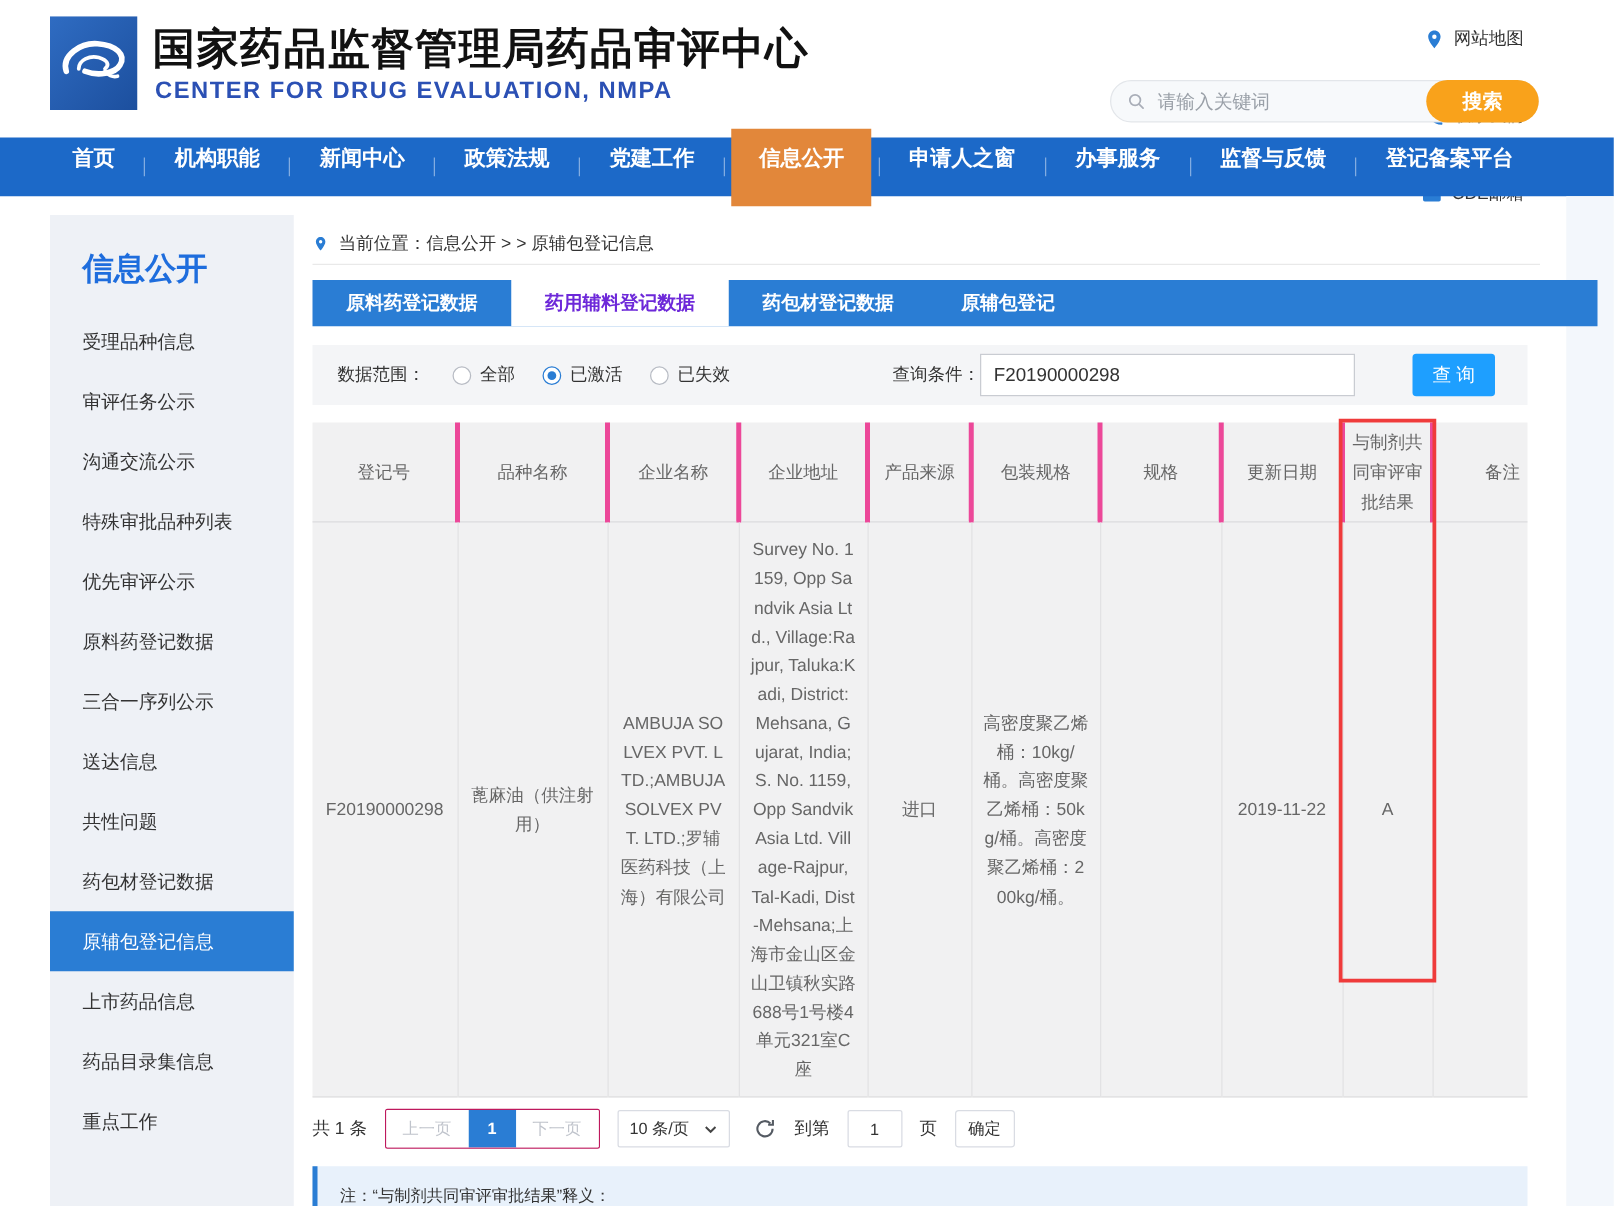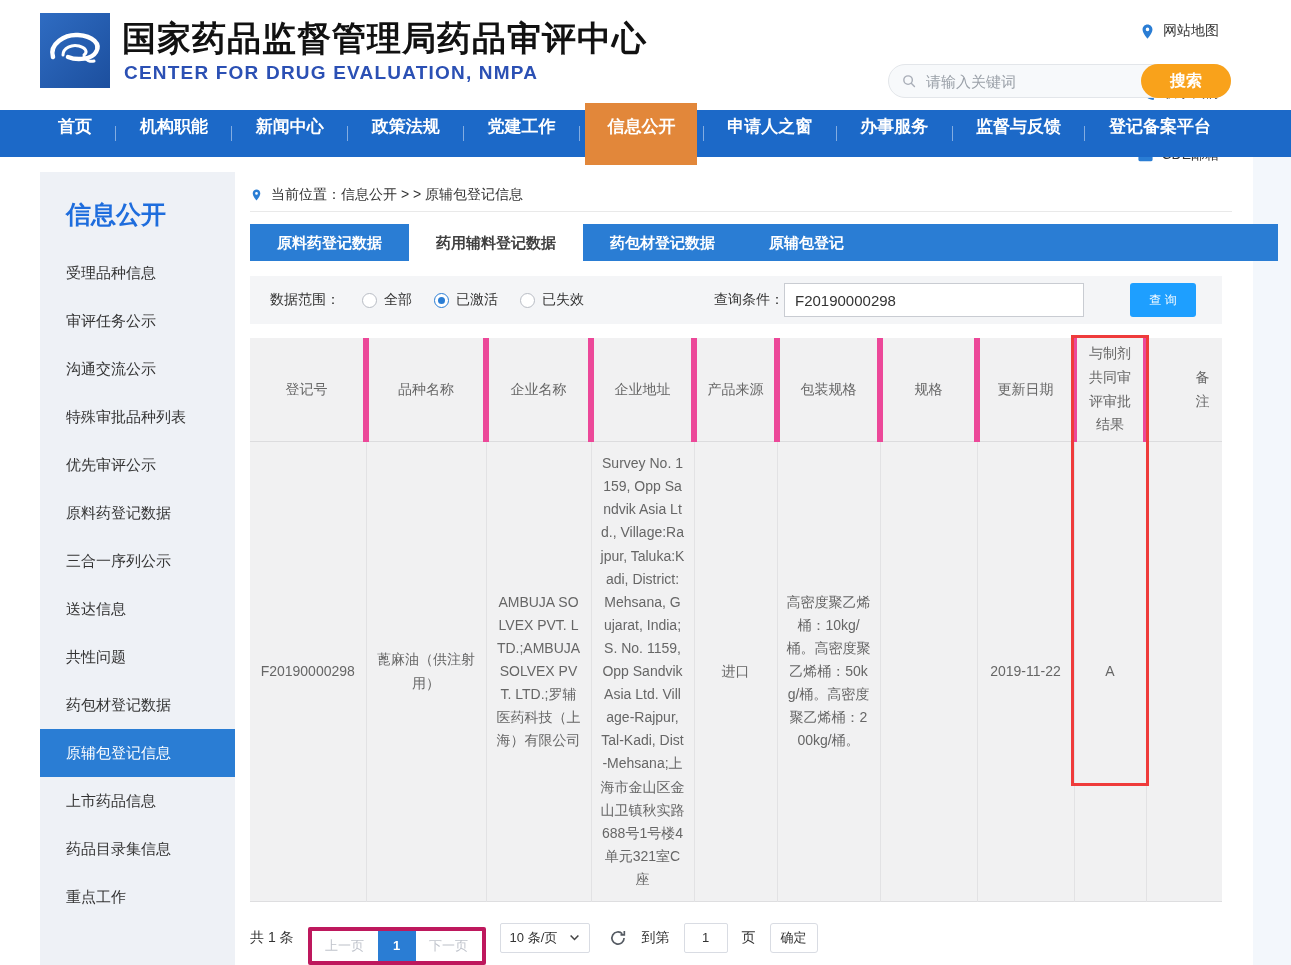--- a/index.html
+++ b/index.html
@@ -48,51 +48,51 @@
 
   
   .main { position:absolute; left:250px; top:172px; width:982px; }
   .breadcrumb { height:34px; margin-top:6px; display:flex; align-items:center; gap:8px;
     border-bottom:1px solid #e9e9e9; font-size:14px; color:#333; }
   .breadcrumb svg { width:13px; height:16px; }
 
   .tabs { margin-top:12px; width:1028px; height:37px; background:#2a7dd4; display:flex; }
   .tab { padding:0 27px; line-height:37px; font-size:15px; font-weight:700; color:#fff;
     cursor:pointer; white-space:nowrap; }
-  .tab.active { background:#fff; color:#404040; }
+  .tab.active { background:#fff; color:#6d28d9; }
 
   .filter { margin-top:15px; width:972px; height:48px; background:#f4f5f7; display:flex;
     align-items:center; padding:0 20px; font-size:14px; color:#333; }
   .radio-opt { display:flex; align-items:center; gap:7px; margin-left:22px; cursor:pointer; }
   .radio { width:15px; height:15px; border-radius:50%; border:1px solid #b8bcc4; background:#fff;
     position:relative; flex:none; }
   .radio.checked { border-color:#2a7dd4; }
   .radio.checked::after { content:''; position:absolute; left:3px; top:3px; right:3px; bottom:3px;
     border-radius:50%; background:#2a7dd4; }
   .query-label { margin-left:130px; }
   .query-input { width:300px; height:34px; border:1px solid #c9ccd2; background:#fff;
     padding:0 10px; font-size:15px; color:#333; outline:none; font-family:inherit; }
   .query-btn { margin-left:46px; width:66px; height:34px; border:none; border-radius:3px;
-    background:#1e9fff; color:#fff; font-size:12px; cursor:pointer; font-family:inherit; white-space:nowrap; }
+    background:#1e9fff; color:#fff; font-size:15px; cursor:pointer; font-family:inherit; white-space:nowrap; }
 
   
   .table-wrap { position:relative; margin-top:14px; width:972px; }
   table { width:972px; border-collapse:collapse; table-layout:fixed; background:#f1f1f2;
     border-bottom:1px solid #dedee0; }
   th { height:70px; font-size:14px; font-weight:400; color:#666; text-align:center;
-    border-right:6px solid #ec4899; border-bottom:1px solid #dcdcde; padding:4px 6px; line-height:1.7; }
+    border-right:4px solid #ec4899; border-bottom:1px solid #dcdcde; padding:4px 6px; line-height:1.7; }
   td { height:374px; font-size:14px; color:#666; text-align:center; vertical-align:middle;
     border-right:1px solid #e2e2e4; padding:10px 9px; line-height:1.65; word-break:break-all; }
   th:last-child, td:last-child { border-right:none;padding-left:40px; }
   .red-rect { position:absolute; left:821px; top:-3px; width:78px; height:451px;
     border:3px solid #ef3b3b; pointer-events:none; z-index:2; }
 
   
   .pager { margin-top:9px; display:flex; align-items:center; gap:14px; font-size:14px; color:#333; }
-  .pg-group { display:flex; border:4px solid #be185d; border-radius:2px; overflow:hidden; background:#fff;margin-top:16px; }
+  .pg-group { display:flex; border:1px solid #be185d; border-radius:2px; overflow:hidden; background:#fff; }
   .pg-btn { width:66px; height:30px; line-height:30px; text-align:center; font-size:13px;
     color:#c0c4cc; cursor:default; background:#fff; }
   .pg-num { width:38px; height:30px; line-height:30px; text-align:center; font-size:13px;
     color:#fff; background:#2a7dd4; font-weight:700; cursor:pointer; }
   .pg-select { width:90px; height:30px; border:1px solid #d9dce3; border-radius:2px; background:#fff;
     display:flex; align-items:center; justify-content:space-between; padding:0 9px; font-size:13px;
     color:#333; cursor:pointer; }
   .pg-select svg { width:11px; height:7px; }
   .refresh { width:20px; height:20px; cursor:pointer; margin-left:4px; }
   .goto-input { width:44px; height:30px; border:1px solid #d9dce3; border-radius:2px; text-align:center;

